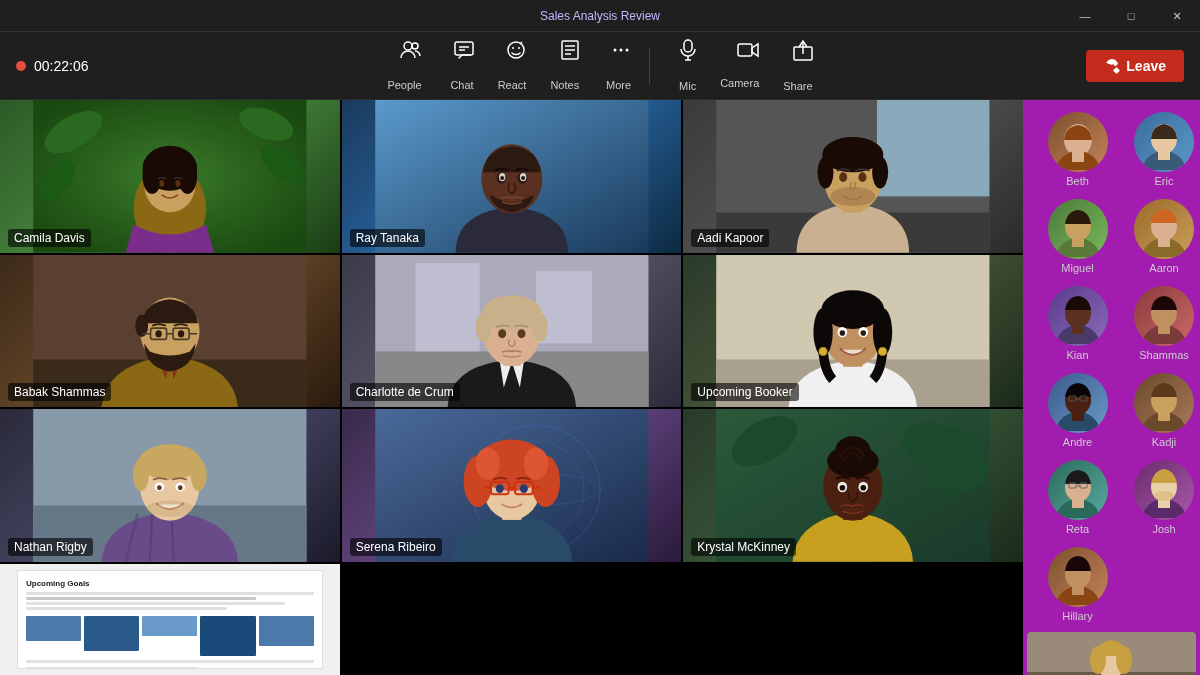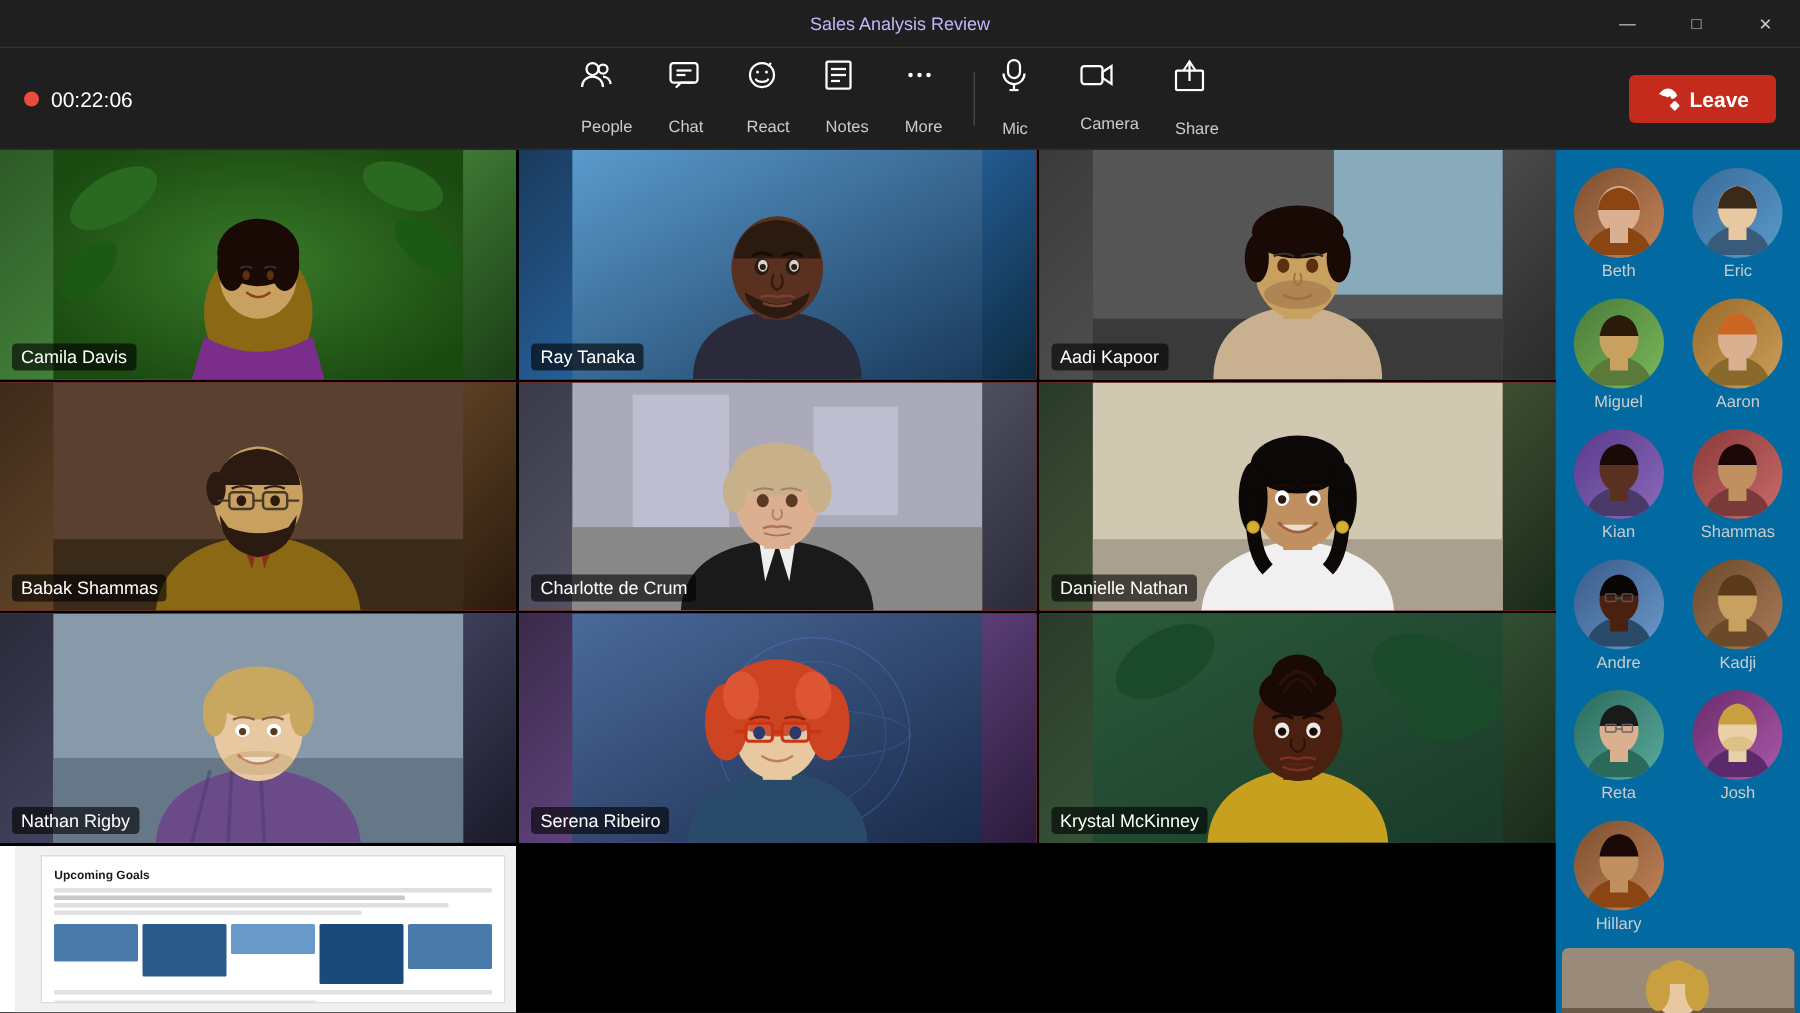--- a/index.html
+++ b/index.html
@@ -80,21 +80,21 @@
       border-radius: 50%;
     }
     .timer {
       font-size: 14px;
       color: #fff;
       font-weight: 500;
     }
     .toolbar-btn {
       display: flex;
       flex-direction: column;
-      align-items: flex-start;
+      align-items: flex-end;
       gap: 16px;
       cursor: pointer;
       padding: 6px 10px;
       border-radius: 4px;
       background: transparent;
       border: none;
       color: #fff;
       min-width: 48px;
     }
     .toolbar-btn .icon-area {
@@ -132,21 +132,21 @@
       display: grid;
       grid-template-columns: repeat(3, 1fr);
       grid-template-rows: repeat(3, 1fr);
       gap: 2px;
       background: #000;
       min-width: 0;
     }
     .video-tile {
       position: relative;
       overflow: hidden;
-      background: #ef4444;
+      background: #be185d;
     }
     .video-tile img, .video-tile .fake-video {
       width: 100%;
       height: 100%;
       object-fit: cover;
     }
     .tile-name {
       position: absolute;
       bottom: 6px;
       left: 8px;
@@ -170,26 +170,26 @@
     .v3 { background: linear-gradient(135deg, #1a3a5c, #2a6aaa, #0d2a40); }
     .v4 { background: linear-gradient(135deg, #3d2a1a, #6b4c2a, #2a1a0d); }
     .v5 { background: linear-gradient(135deg, #3a3a4a, #5a5a6a, #2a2a3a); }
     .v6 { background: linear-gradient(135deg, #2a3a2a, #4a5a3a, #1a2a1a); }
     .v7 { background: linear-gradient(135deg, #2a2a3a, #4a4a6a, #1a1a2a); }
     .v8 { background: linear-gradient(135deg, #3a2a4a, #6a4a8a, #2a1a3a); }
     .v9 { background: linear-gradient(135deg, #2a3a2a, #3a5a3a, #1a2a1a); }
 
     
     #sidebar {
-      width: 163px;
-      background: #0369a1;
+      width: 177px;
+      background: #a21caf;
       overflow-y: auto;
       padding: 8px 4px;
       display: grid;
-      grid-template-columns: 1fr 1fr;
+      grid-template-columns: 1fr;
       gap: 4px;
       align-content: start;
     }
     #sidebar::-webkit-scrollbar { width: 4px; }
     #sidebar::-webkit-scrollbar-track { background: #1a1a1a; }
     #sidebar::-webkit-scrollbar-thumb { background: #444; border-radius: 2px; }
 
     .participant-card {
       display: flex;
       flex-direction: column;
@@ -588,21 +588,21 @@
           <path d="M148 87 Q157 83 167 87" stroke="#1a0a05" stroke-width="2.5" fill="none"></path>
           <path d="M173 87 Q183 83 192 87" stroke="#1a0a05" stroke-width="2.5" fill="none"></path>
 
           <path d="M154 116 Q170 132 186 116" stroke="#a06040" stroke-width="2.5" fill="none"></path>
           <path d="M156 119 L154 116" stroke="#a06040" stroke-width="2" fill="none"></path>
           <path d="M184 119 L186 116" stroke="#a06040" stroke-width="2" fill="none"></path>
 
           <path d="M157 118 Q170 128 183 118" fill="white" opacity="0.7"></path>
         </svg>
       </div>
-      <div class="tile-name">Danielle Nathan</div>
+      <div class="tile-name">Upcoming Booker</div>
     </div>
 
     <div class="video-tile">
       <div class="fake-video v7">
         <svg width="100%" height="100%" viewBox="0 0 340 190" style="position:absolute;top:0;left:0;">
           <rect width="340" height="190" fill="#8899aa"></rect>
           <rect x="0" y="120" width="340" height="70" fill="#667788"></rect>
 
           <path d="M85 190 Q88 143 153 130 Q170 124 187 130 Q252 143 255 190 Z" fill="#6b4a8a"></path>
 
@@ -722,21 +722,21 @@
 
           <path d="M155 121 Q163 118 170 121 Q177 118 185 121" stroke="#7a3020" stroke-width="2" fill="none"></path>
           <path d="M157 127 Q170 133 183 127" stroke="#7a3020" stroke-width="2" fill="none"></path>
           <path d="M157 124 Q170 130 183 124" fill="#6a2818" opacity="0.5"></path>
         </svg>
       </div>
       <div class="tile-name">Krystal McKinney</div>
     </div>
 
     <div class="video-tile screen-share-tile">
-      <div style="width:100%;height:100%;background:#f0f0f0;display:flex;align-items:center;justify-content:center;overflow:hidden;margin-left:10px;">
+      <div style="width:100%;height:100%;background:#f0f0f0;display:flex;align-items:center;justify-content:center;overflow:hidden;">
         <div style="width:90%;height:90%;background:white;border:1px solid #ddd;padding:8px;overflow:hidden;font-family:Arial,sans-serif;">
           <div style="font-size:8px;font-weight:bold;color:#1a1a1a;margin-bottom:4px;">Upcoming Goals</div>
           <div style="height:3px;background:#e0e0e0;margin:2px 0;border-radius:1px;"></div>
           <div style="height:3px;background:#c8c8c8;margin:2px 0;border-radius:1px;width:80%;"></div>
           <div style="height:3px;background:#e0e0e0;margin:2px 0;border-radius:1px;width:90%;"></div>
           <div style="height:3px;background:#e0e0e0;margin:2px 0;border-radius:1px;width:70%;"></div>
           <div style="display:flex;gap:3px;margin-top:6px;">
             <div style="flex:1;height:25px;background:#4a7aaa;border-radius:1px;"></div>
             <div style="flex:1;height:35px;background:#2a5a8a;border-radius:1px;"></div>
             <div style="flex:1;height:20px;background:#6a9aca;border-radius:1px;"></div>

